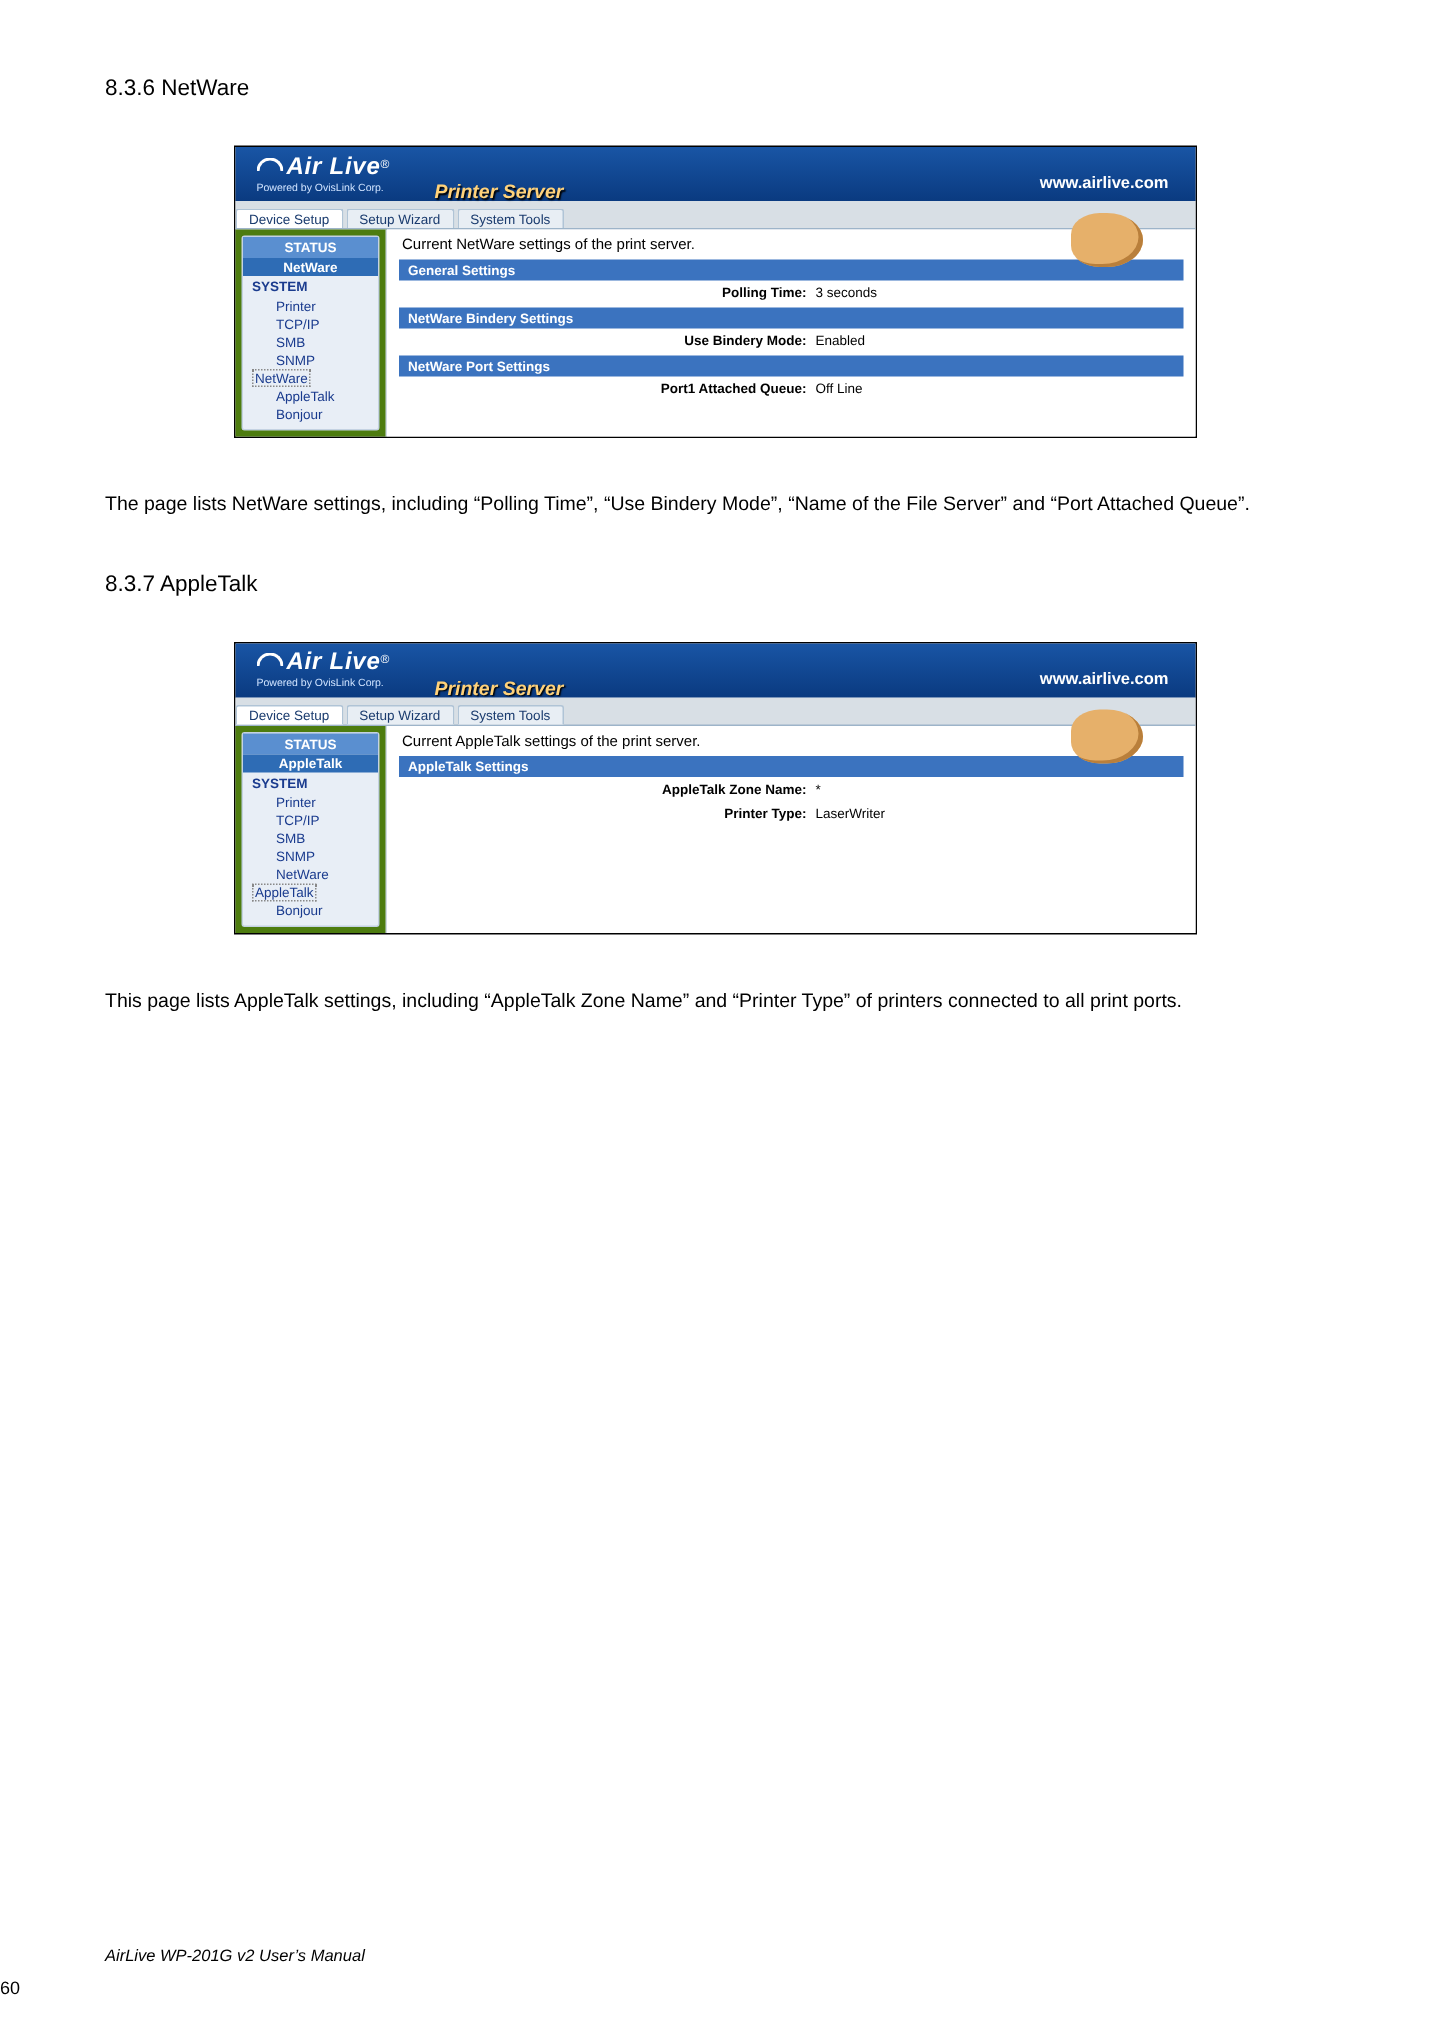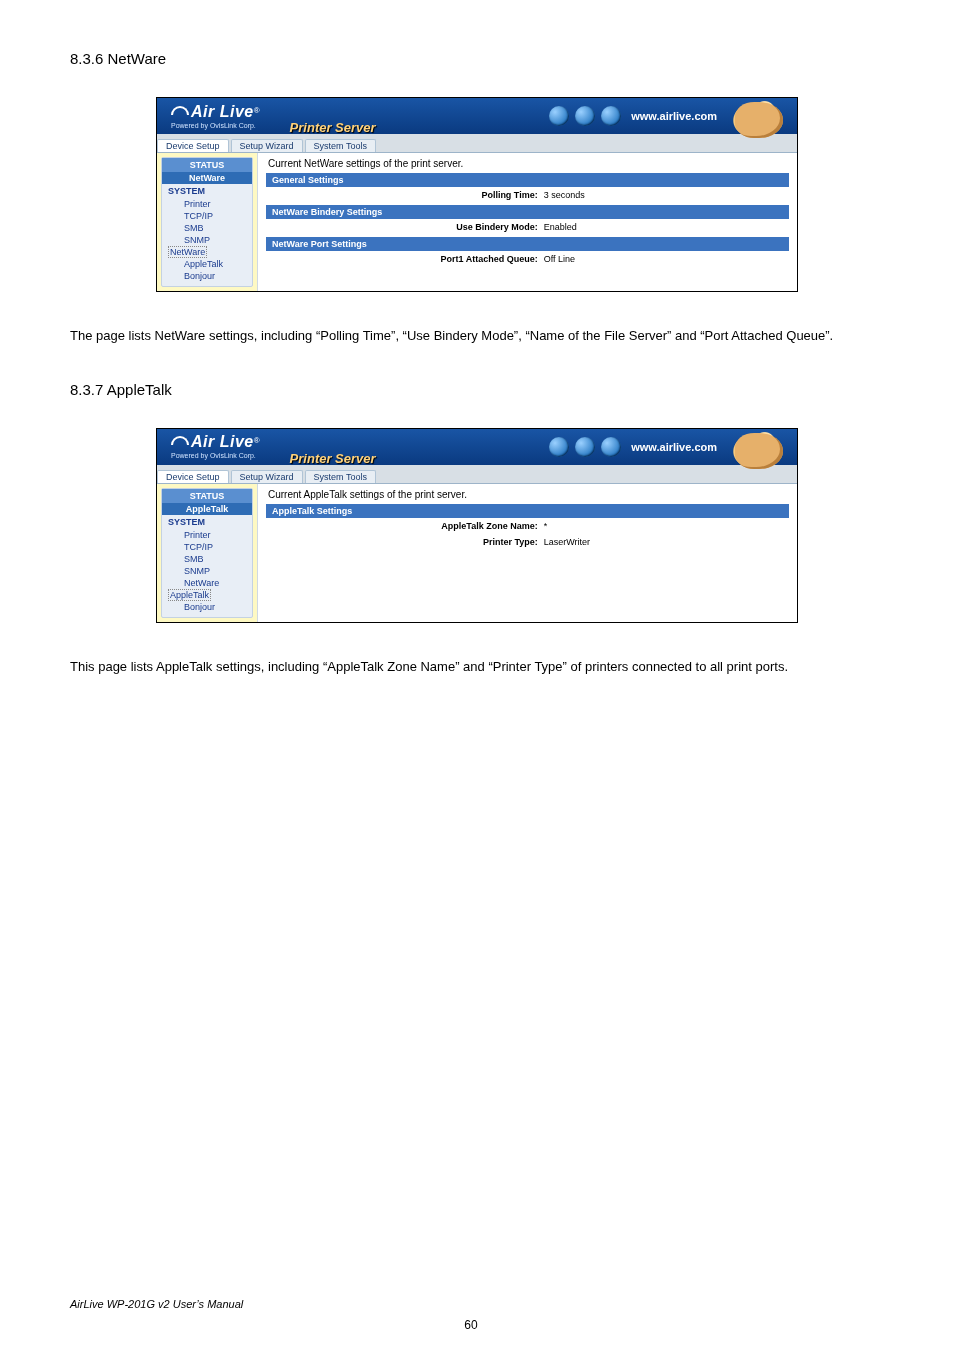--- a/index.html
+++ b/index.html
@@ -74,20 +74,21 @@
     margin-top: 23px;
   }
   .ss-header-right {
     position: absolute;
     right: 10px;
     top: 0;
     height: 100%;
     display: flex;
     align-items: center;
     gap: 6px;
+    flex-direction: column;
   }
   .ss-globe {
     width: 20px; height: 20px;
     border-radius: 50%;
     background: radial-gradient(circle at 30% 30%, #9ad0ff, #2b7cc6 70%, #104a85);
     box-shadow: inset -1px -1px 2px #052a55;
   }
   .ss-url {
     font-size: 11px;
     font-weight: bold;
@@ -132,21 +133,21 @@
   .ss-tab.active {
     background: #fff;
   }
   
   .ss-body {
     display: flex;
     min-height: 100px;
   }
   .ss-sidebar {
     width: 100px;
-    background: #fef9c3;
+    background: #4d7c0f;
     border-right: 1px solid #cfd9e3;
     padding: 0;
   }
   .ss-side-block {
     background: #e8eef6;
     border: 1px solid #c4d2e2;
     margin: 4px;
     border-radius: 2px;
   }
   .ss-side-title {
@@ -225,21 +226,20 @@
     left: 70px;
     right: 70px;
     font-size: 11px;
     font-style: italic;
     color: #000;
   }
   .page-num {
     position: absolute;
     bottom: 18px;
     left: 0; right: 12px;
-    text-align: center;
     font-size: 12px;
   }
   .wifi-arc {
     display: inline-block;
     width: 18px; height: 12px;
     position: relative;
     margin-right: 2px;
     top: -5px;
   }
   .wifi-arc::before {

